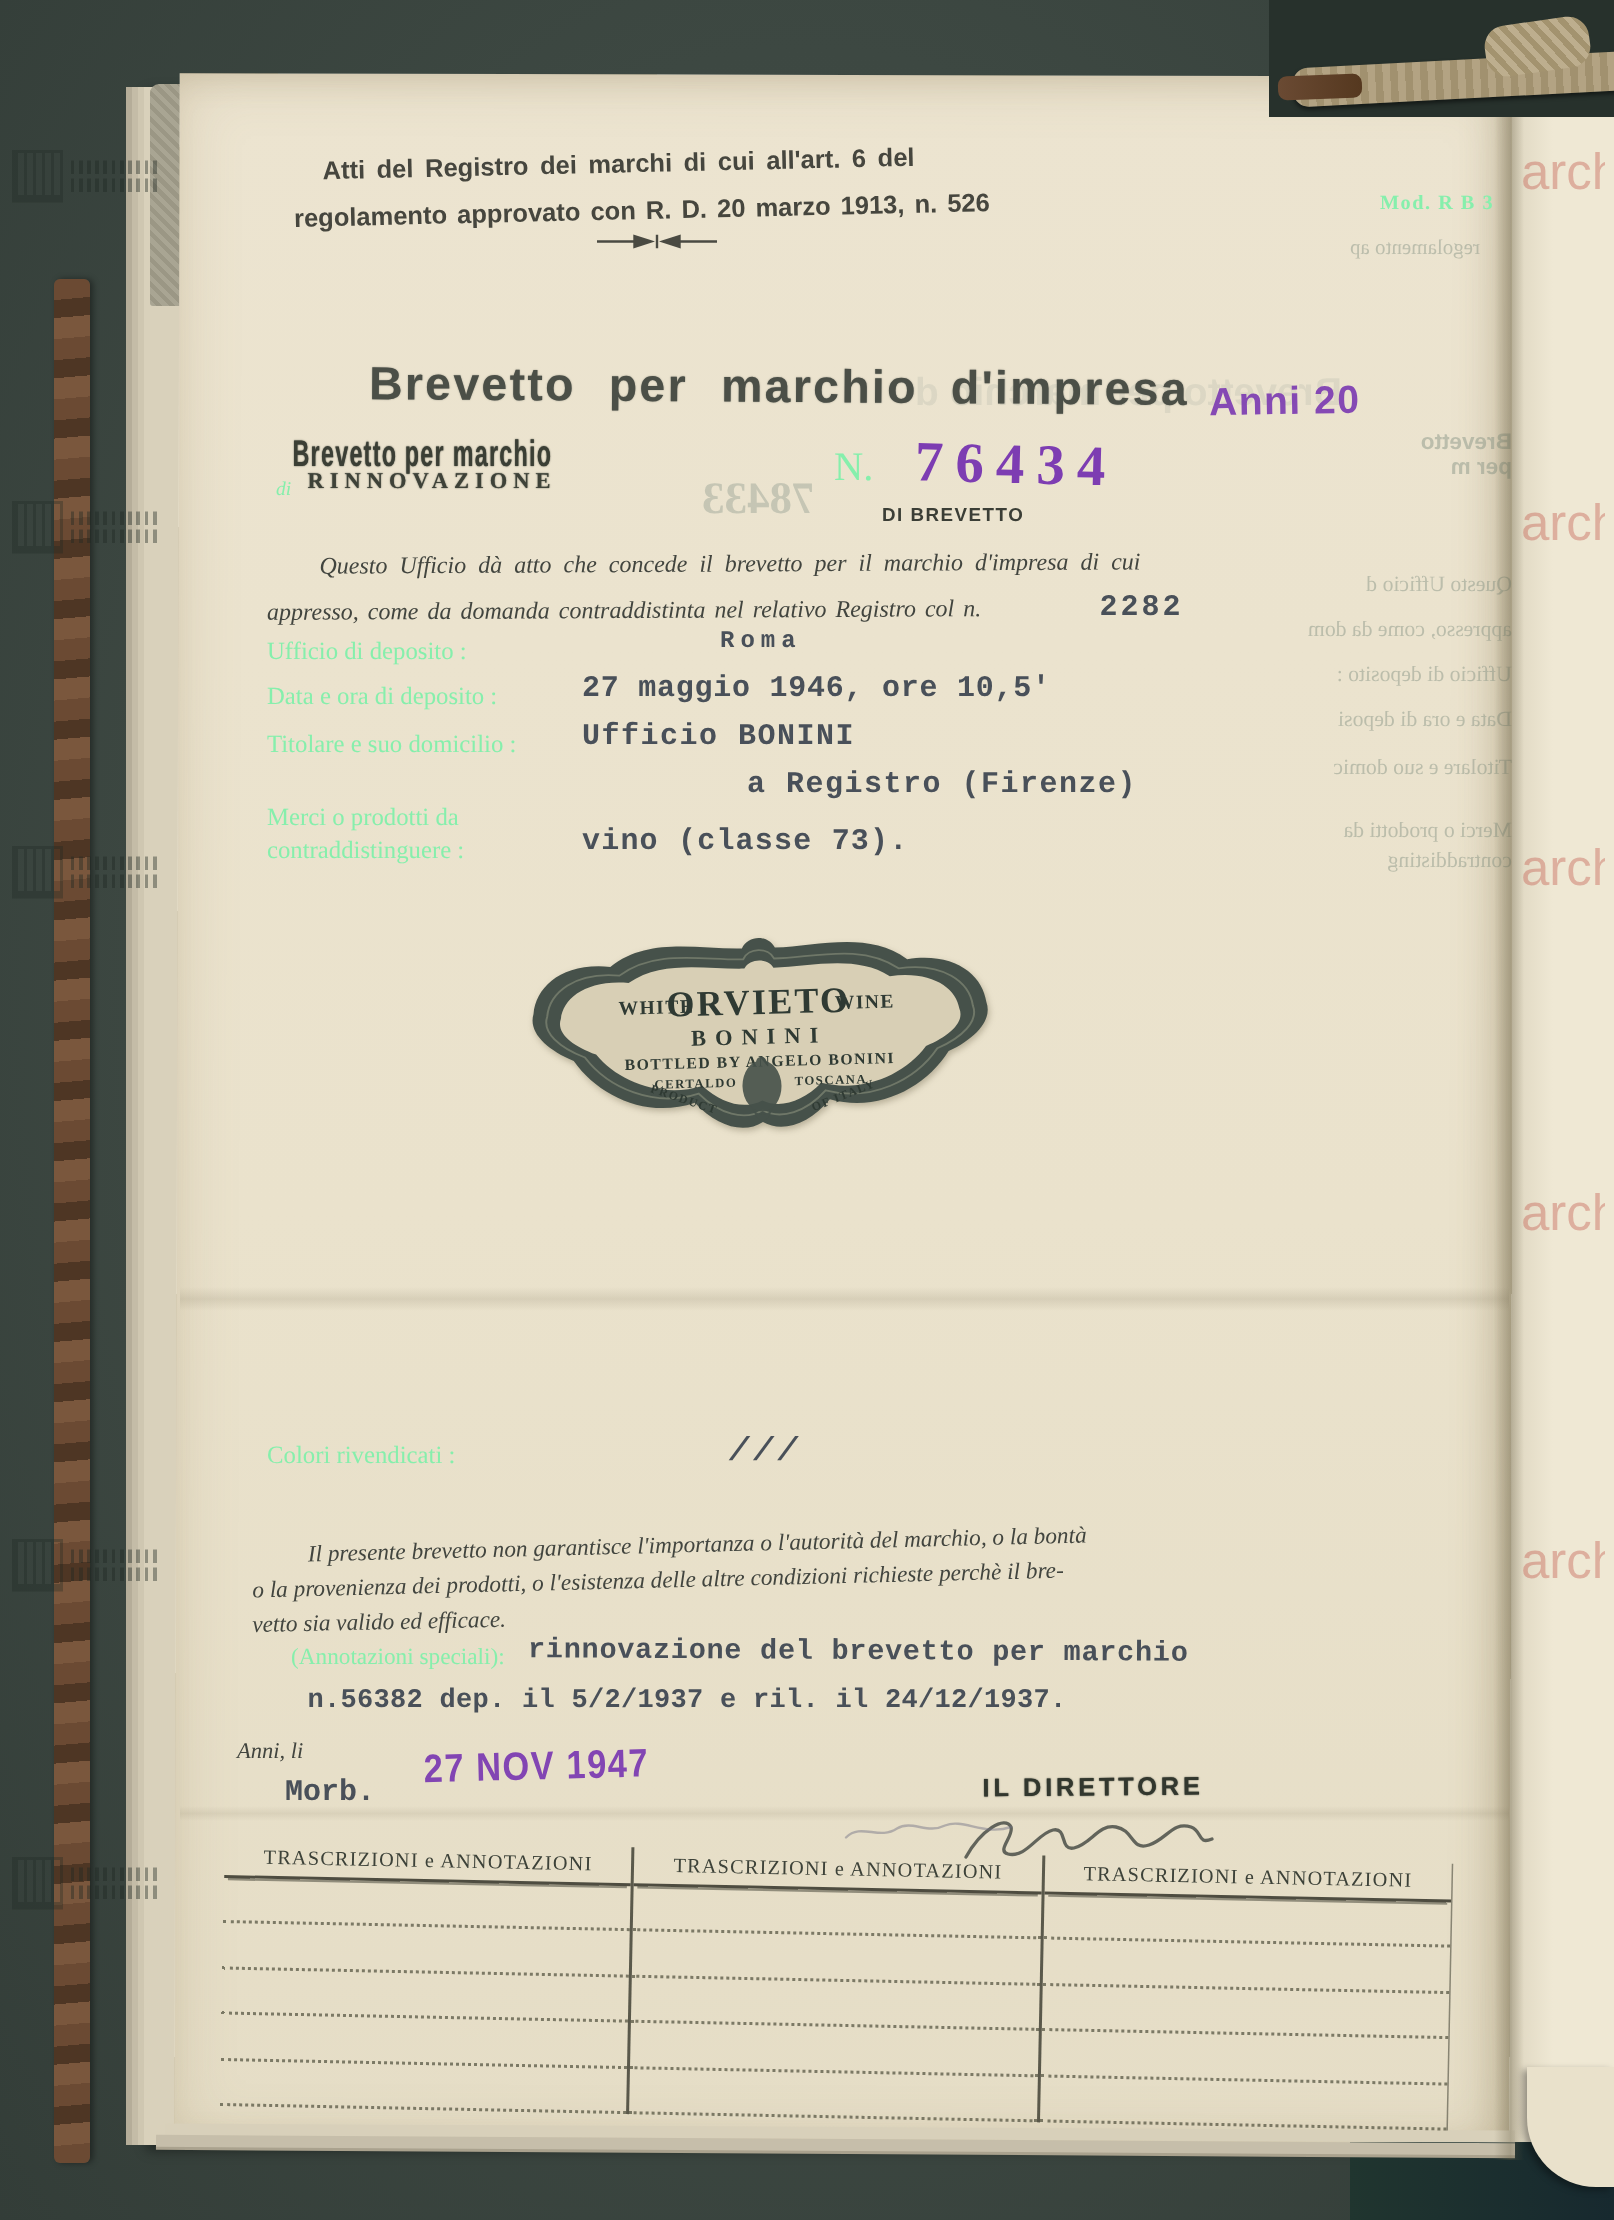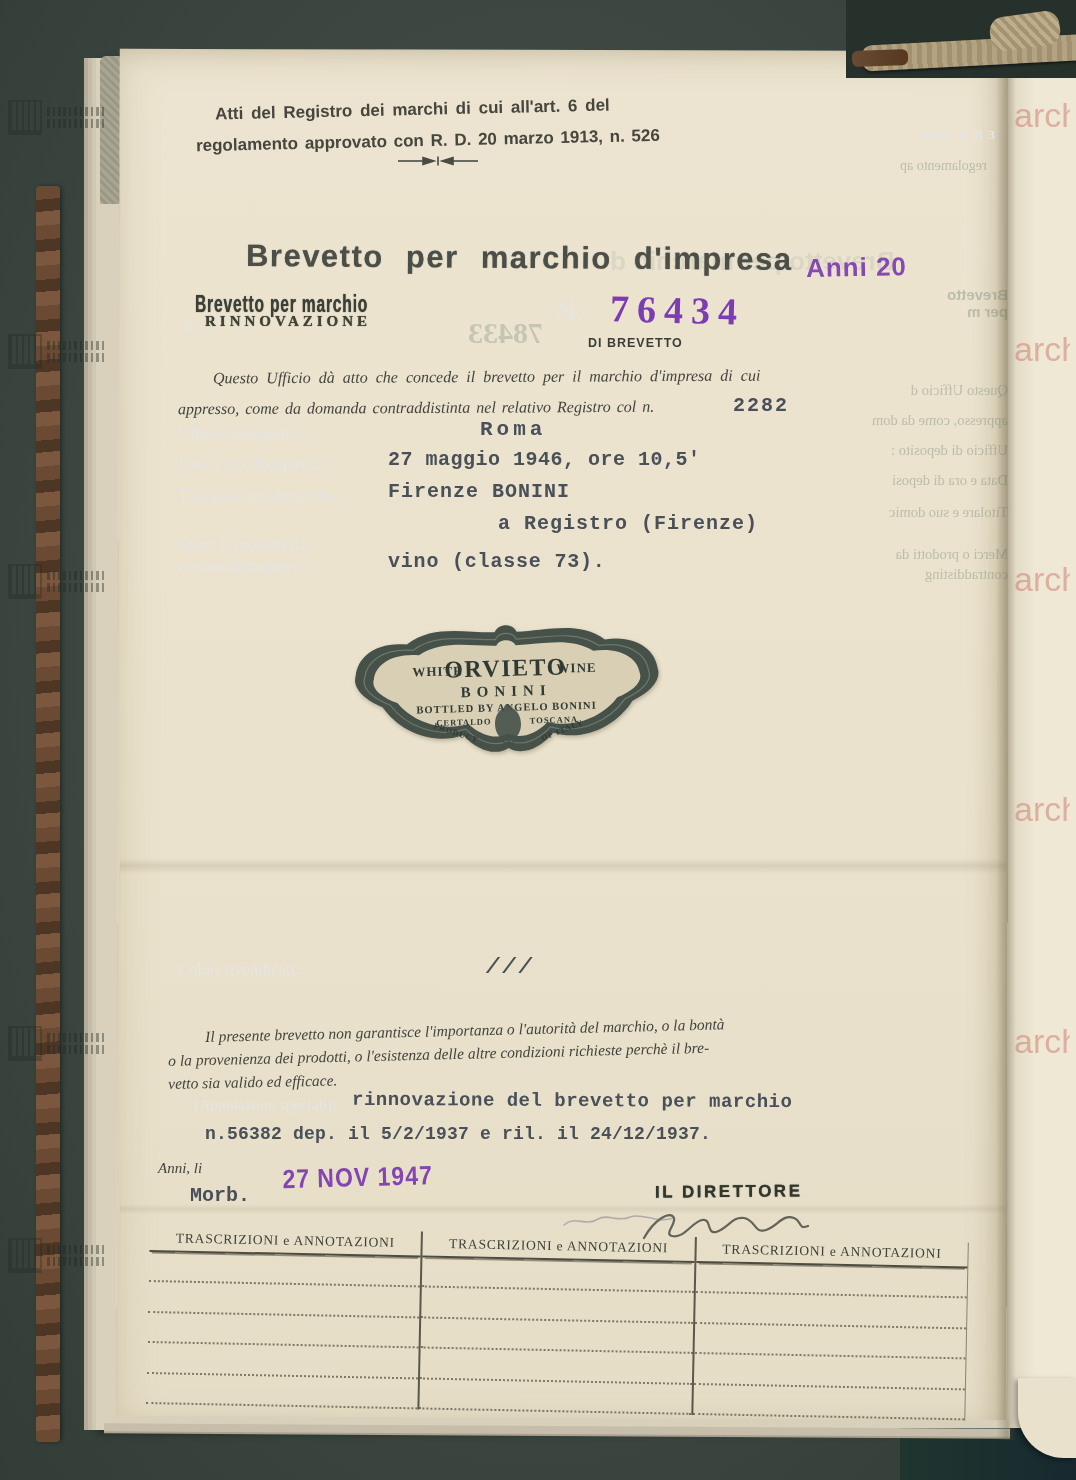--- a/index.html
+++ b/index.html
@@ -35,21 +35,21 @@
       repeating-linear-gradient(55deg,#bdae8e 0 4px,#a3936f 4px 8px);border-radius:14px;z-index:8;transform:rotate(-8deg);}
   .leather-bit{left:852px;top:50px;width:56px;height:16px;background:linear-gradient(90deg,#6a4a33,#55381f);border-radius:6px;z-index:8;transform:rotate(-2deg);}
   .bottom-edge1{left:110px;top:1418px;width:900px;height:8px;background:#d8d0ba;z-index:3;transform:rotate(.3deg);}
   .bottom-edge2{left:104px;top:1426px;width:906px;height:8px;background:#c6beaa;box-shadow:0 2px 0 #aaa28e;z-index:3;transform:rotate(.35deg);}
   .cover-teal{left:900px;top:1428px;width:176px;height:52px;background:linear-gradient(90deg,#20352f,#17292f);z-index:2;}
   .curl{left:1018px;top:1378px;width:58px;height:80px;background:#e9e1cb;border-radius:0 0 0 46px;z-index:4;box-shadow:-3px 2px 5px rgba(0,0,0,.35);}
   
   .sans{font-family:"Liberation Sans",sans-serif;}
   .serif{font-family:"Liberation Serif",serif;}
   .mono{font-family:"Liberation Mono","DejaVu Sans Mono",monospace;}
-  .ink{color:#e5e5e5;}
+  .ink{color:#86efac;}
   .type{color:#495059;font-weight:700;}
   .purple{color:#7d3db2;}
   .content{z-index:4;}
   .bleed{z-index:3;pointer-events:none;color:rgba(110,130,116,.38);filter:blur(.4px);}
   .mirror{transform:scaleX(-1);}
   
   .watermark{left:178px;width:676px;height:46px;display:flex;align-items:center;gap:14px;
       color:#c86b5d;opacity:.5;filter:blur(.4px);mix-blend-mode:multiply;}
   .wm-text{flex:1;text-align:center;font-family:"Liberation Sans",sans-serif;font-size:34px;letter-spacing:.5px;white-space:nowrap;}
   .logo-group{display:flex;align-items:center;gap:5px;}
@@ -123,27 +123,27 @@
 
 <div class="abs content serif ink" style="left:556px;top:296px;font-size:27px;">N.</div>
 <div class="abs content serif purple" style="left:610px;top:288px;font-size:38px;font-weight:700;letter-spacing:8px;transform:rotate(1.5deg);">76434</div>
 <div class="abs content sans ink" style="left:577px;top:336px;font-size:12.5px;font-weight:700;letter-spacing:1px;color:#3b3e36;margin-left:11px;">DI BREVETTO</div>
 
 <div class="abs content serif" style="left:213px;top:368px;font-size:16px;font-style:italic;word-spacing:4px;color:#42453f;transform:rotate(-.3deg);">Questo Ufficio dà atto che concede il brevetto per il marchio d'impresa di cui</div>
 <div class="abs content serif" style="left:178px;top:399px;font-size:16px;font-style:italic;word-spacing:2px;color:#42453f;transform:rotate(-.3deg);">appresso, come da domanda contraddistinta nel relativo Registro col n.</div>
 <div class="abs content mono type" style="left:733px;top:394px;font-size:20px;letter-spacing:2px;">2282</div>
 
 <div class="abs content serif ink" style="left:178px;top:424px;font-size:16.5px;">Ufficio di deposito :</div>
-<div class="abs content mono type" style="left:480px;top:418px;font-size:21px;letter-spacing:4px;">Roma</div>
+<div class="abs content mono type" style="left:480px;top:418px;font-size:16px;letter-spacing:4px;">Roma</div>
 
 <div class="abs content serif ink" style="left:178px;top:454px;font-size:16.5px;">Data e ora di deposito :</div>
 <div class="abs content mono type" style="left:388px;top:448px;font-size:20px;letter-spacing:.5px;">27 maggio 1946, ore 10,5'</div>
 
 <div class="abs content serif ink" style="left:178px;top:486px;font-size:16.5px;">Titolare e suo domicilio :</div>
-<div class="abs content mono type" style="left:388px;top:480px;font-size:20px;letter-spacing:1px;">Firenze BONINI</div>
+<div class="abs content mono type" style="left:388px;top:480px;font-size:20px;letter-spacing:1px;">Ufficio BONINI</div>
 <div class="abs content mono type" style="left:498px;top:512px;font-size:20px;letter-spacing:1px;">a Registro (Firenze)</div>
 
 <div class="abs content serif ink" style="left:178px;top:535px;font-size:16.5px;">Merci o prodotti da</div>
 <div class="abs content serif ink" style="left:178px;top:557px;font-size:16.5px;">contraddistinguere :</div>
 <div class="abs content mono type" style="left:388px;top:550px;font-size:20px;letter-spacing:.8px;">vino (classe 73).</div>
 
 <svg class="abs content" style="left:350px;top:610px;filter:drop-shadow(1px 2px 2px rgba(90,80,55,.35));" width="314" height="152" viewBox="0 0 314 152">
   <g transform="rotate(-1.5 157 76)">
     <path fill="#46514a" d="M6,62 C8,44 26,28 58,32 C84,12 118,22 146,22 C150,13 164,13 168,22 C196,22 230,12 256,32 C288,28 306,44 308,62 C312,74 300,86 282,94 C266,118 234,134 202,124 C188,140 170,146 157,138 C144,146 126,140 112,124 C80,134 48,118 32,94 C14,86 2,74 6,62 Z"></path>
     <path fill="#d8cfb5" d="M6,62 C8,44 26,28 58,32 C84,12 118,22 146,22 C150,13 164,13 168,22 C196,22 230,12 256,32 C288,28 306,44 308,62 C312,74 300,86 282,94 C266,118 234,134 202,124 C188,140 170,146 157,138 C144,146 126,140 112,124 C80,134 48,118 32,94 C14,86 2,74 6,62 Z" transform="translate(157,78) scale(0.88,0.76) translate(-157,-78)"></path>

